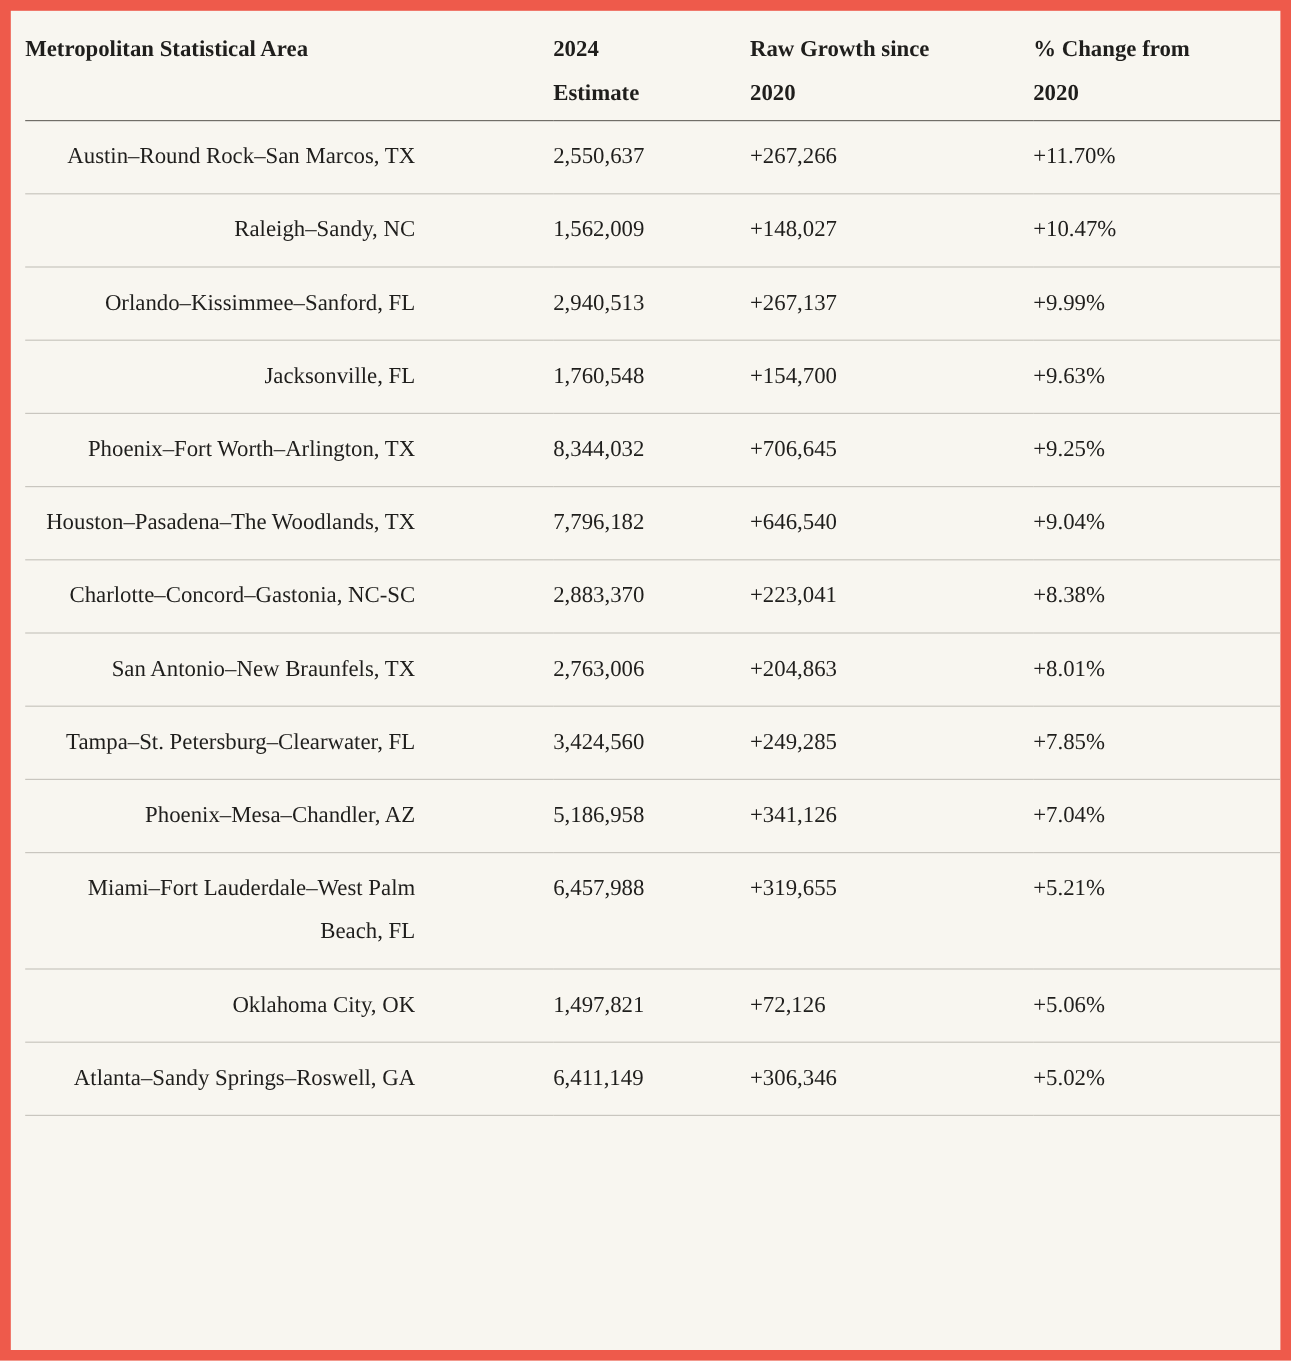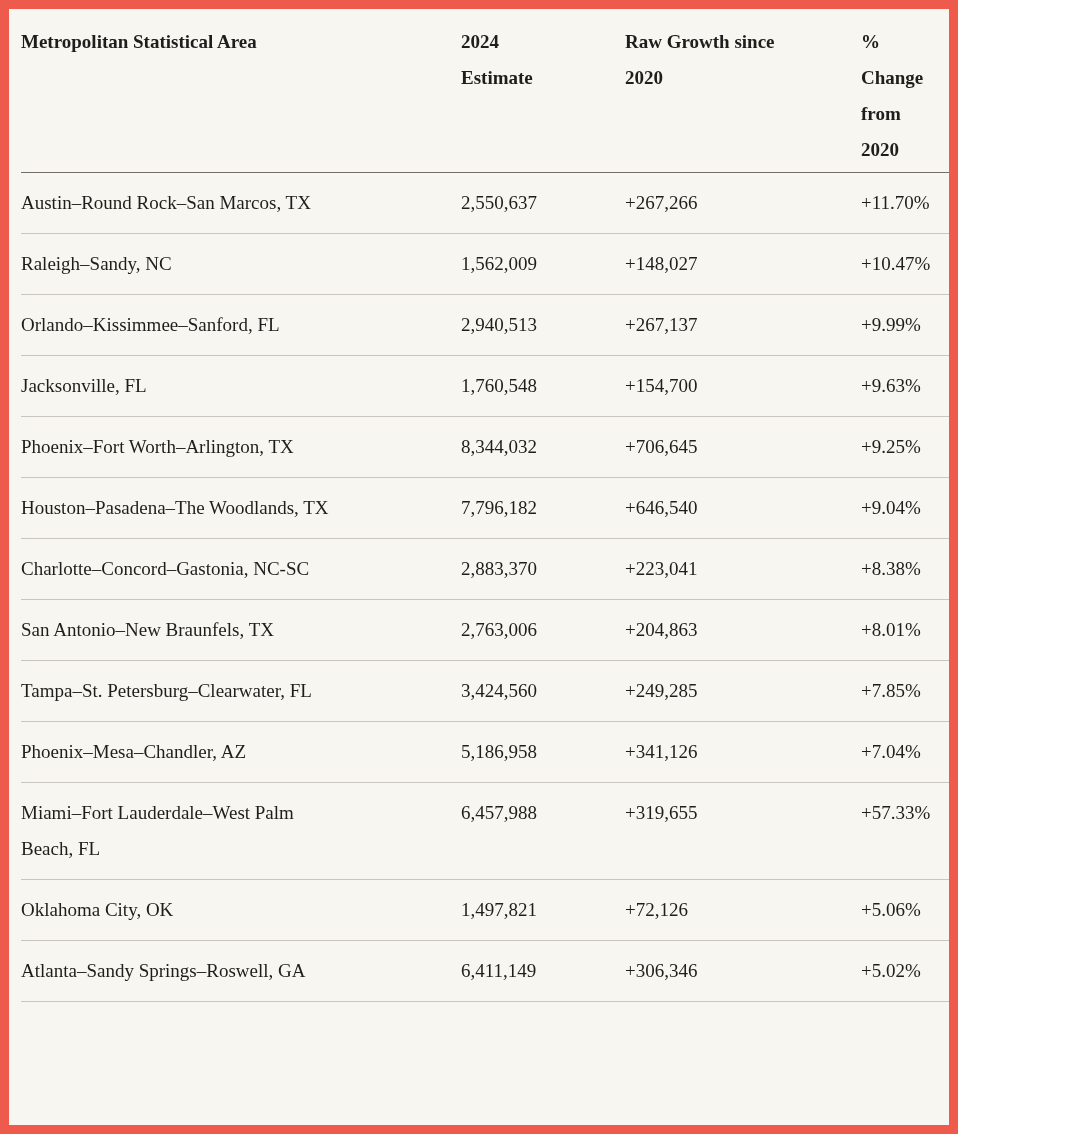--- a/index.html
+++ b/index.html
@@ -9,21 +9,21 @@
     --header-rule: #716e68;
     --row-rule: #c9c6bf;
   }
   * { margin: 0; padding: 0; box-sizing: border-box; }
   html, body { background: #ffffff; }
   body {
     font-family: "Liberation Serif", "DejaVu Serif", serif;
     color: var(--text);
   }
   .frame {
-    width: 958px;
+    width: 1076px;
     height: 1134px;
     border: 9px solid var(--frame);
     background: var(--background);
     padding-left: 12px;
     overflow: hidden;
   }
   table.stats {
     width: 100%;
     border-collapse: collapse;
     table-layout: fixed;
@@ -42,21 +42,21 @@
   thead th {
     font-weight: bold;
     white-space: pre-line;
     padding: 15px 10px 4px 0;
     border-bottom: 1px solid var(--header-rule);
   }
   tbody td {
     padding: 12px 10px 12px 0;
     border-bottom: 1px solid var(--row-rule);
   }
-  tbody td.cell-msa { padding-right: 115px; }
+  tbody td.cell-msa { padding-right: 115px; text-align: right; }
 </style>
 </head>
 <body>
 
 <div class="frame">
   <table class="stats">
     <colgroup>
       <col class="c-msa">
       <col class="c-estimate">
       <col class="c-growth">
@@ -143,21 +143,21 @@
     <td class="cell-growth">+341,126</td>
     <td class="cell-pct">+7.04%</td>
   </tr>
 
 
 
   <tr>
     <td class="cell-msa">Miami–Fort Lauderdale–West Palm Beach, FL</td>
     <td class="cell-estimate">6,457,988</td>
     <td class="cell-growth">+319,655</td>
-    <td class="cell-pct">+57.33%</td>
+    <td class="cell-pct">+5.21%</td>
   </tr>
 
   <tr>
     <td class="cell-msa">Oklahoma City, OK</td>
     <td class="cell-estimate">1,497,821</td>
     <td class="cell-growth">+72,126</td>
     <td class="cell-pct">+5.06%</td>
   </tr>
 
   <tr>

